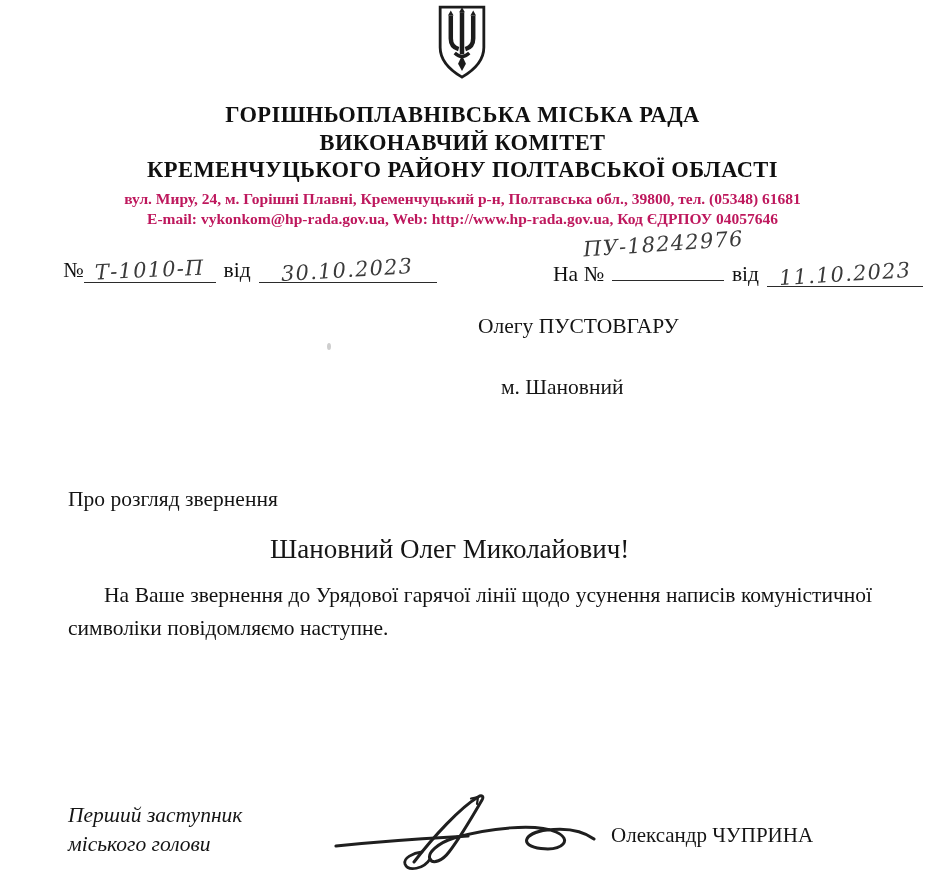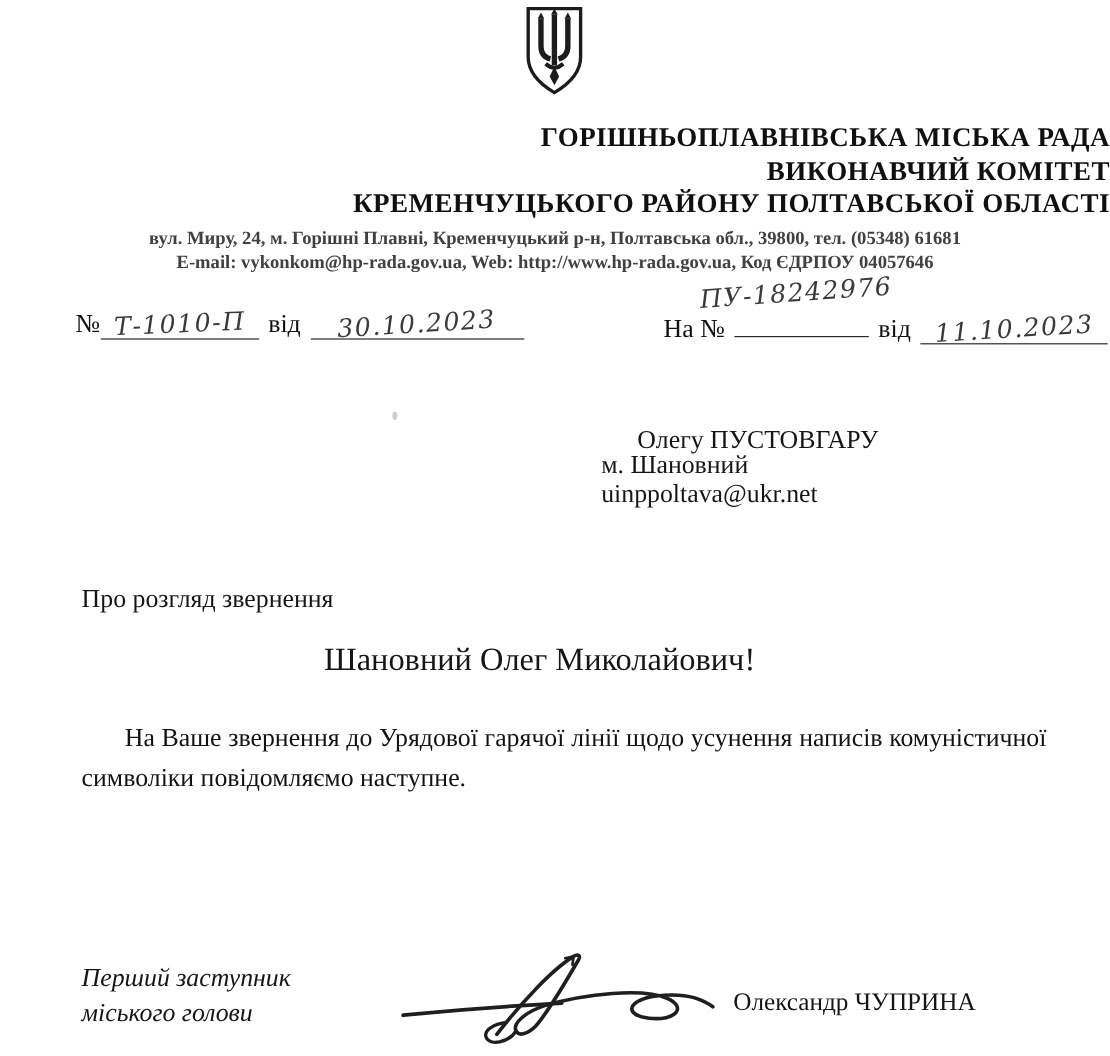--- a/index.html
+++ b/index.html
@@ -4,27 +4,27 @@
 <style>
   html, body { margin:0; padding:0; background:#ffffff; }
   .page {
     position:relative; width:925px; height:880px; background:#ffffff;
     font-family:"Liberation Serif", serif; color:#151515; overflow:hidden;
   }
   
   .emblem { position:absolute; left:434px; top:3px; width:56px; height:80px; }
   
   .org-block {
-    position:absolute; left:0; top:101px; width:925px; text-align:right;
+    position:absolute; left:0; top:101px; width:925px; text-align:center;
     font-weight:bold; font-size:22.5px; line-height:27.5px; letter-spacing:0.4px;
     color:#101010;
   }
   .addr-block {
     position:absolute; left:0; top:189px; width:925px; text-align:center;
-    font-weight:bold; font-size:15.5px; line-height:20px; color:#404040;
+    font-weight:bold; font-size:15.5px; line-height:20px; color:#be185d;
   }
   
   .lbl { font-size:21.5px; color:#101010; }
   .hw  {
     font-family:"DejaVu Serif", serif; font-style:italic; color:#3a3a3a;
     font-size:21px; letter-spacing:1.2px; white-space:nowrap; display:inline-block;
   }
   .hw-line {
     display:inline-block; border-bottom:1.8px solid #2b2b2b; text-align:center;
     vertical-align:baseline; height:24px;
@@ -34,30 +34,30 @@
     height:22px;
   }
   .ref-left  { position:absolute; left:63px;  top:258px; white-space:nowrap; }
   .ref-right { position:absolute; left:553px; top:258px; white-space:nowrap; }
   .ref-note  { position:absolute; left:583px; top:232px; transform:rotate(-4deg); }
   .rot-sm { transform:rotate(-2.5deg); }
   .rot-md { transform:rotate(-3.5deg); }
   .w130 { width:132px; } .w176 { width:178px; } .w112 { width:112px; } .w158 { width:156px; }
   .mr8 { margin-right:8px;margin-top:43px; } .ml8 { margin-left:8px; }
   
-  .recipient-name  { position:absolute; left:531px; top:314px; font-size:21.5px;margin-top:40px; }
+  .recipient-name  { position:absolute; left:478px; top:314px; font-size:21.5px; }
   .recipient-city  { position:absolute; left:501px; top:375px; font-size:21.5px; }
   .recipient-email { position:absolute; left:501px; top:399px; font-size:21.5px; }
   
   .subject    { position:absolute; left:68px;  top:487px; font-size:21.5px; }
   .salutation { position:absolute; left:270px; top:534px; font-size:27px; }
   
   .body-text {
     position:absolute; left:68px; top:579px; width:804px;
-    font-size:21.5px; line-height:32.5px; text-align:justify; color:#121212;margin-top:20px;
+    font-size:21.5px; line-height:32.5px; text-align:justify; color:#121212;
   }
   .body-text p { margin:0; text-indent:36px; }
   
   .sig-title { position:absolute; left:68px; top:801px; font-size:21.5px; line-height:29px;font-style:italic; }
   .sig-name  { position:absolute; left:611px; top:823px; font-size:21px; white-space:nowrap; }
   .sig-svg   { position:absolute; left:330px; top:788px; width:275px; height:88px; }
   
   .speck {
     position:absolute; left:327px; top:343px; width:4px; height:7px;
     background:#b9b9b9; border-radius:50%; opacity:0.7;
@@ -95,21 +95,20 @@
   </div>
 
   <div class="ref-note hw">ПУ-18242976</div>
 
   <div class="ref-right">
     <span class="lbl mr8">На №</span><span class="blank-line w112"></span><span class="lbl ml8 mr8">від</span><span class="hw-line w158"><span class="hw rot-md">11.10.2023</span></span>
   </div>
 
   <div class="recipient-name">Олегу ПУСТОВГАРУ</div>
   <div class="recipient-city">м. Шановний</div>
-  <div class="recipient-email">uinppoltava@ukr.net</div>
 
   <div class="speck"></div>
 
   <div class="subject">Про розгляд звернення</div>
   <div class="salutation">Шановний Олег Миколайович!</div>
 
   <div class="body-text">
     <p>На Ваше звернення до Урядової гарячої лінії щодо усунення написів комуністичної символіки повідомляємо наступне.</p>
   </div>
 

